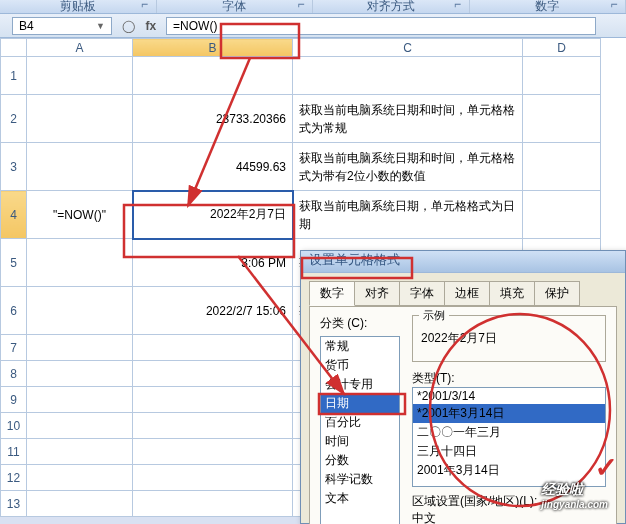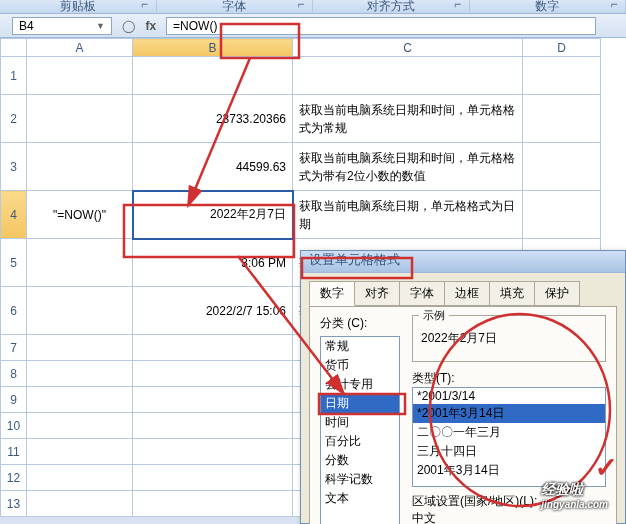--- a/index.html
+++ b/index.html
@@ -205,22 +205,22 @@
     <div class="dlg-tab">保护</div>
   </div>
   <div class="dlg-body">
     <div class="cat-col">
       <div class="cat-label">分类 (C):</div>
       <div class="cat-list">
         <div>常规</div>
         <div>货币</div>
         <div>会计专用</div>
         <div style="background:#316ac5;color:white">日期</div>
+        <div>百分比</div>
         <div>时间</div>
-        <div>百分比</div>
         <div>分数</div>
         <div>科学记数</div>
         <div>文本</div>
 
       </div>
     </div>
     <div class="sample-col">
       <div class="sample-box">
         <span class="lbl">示例</span>
         <span>2022年2月7日</span>

